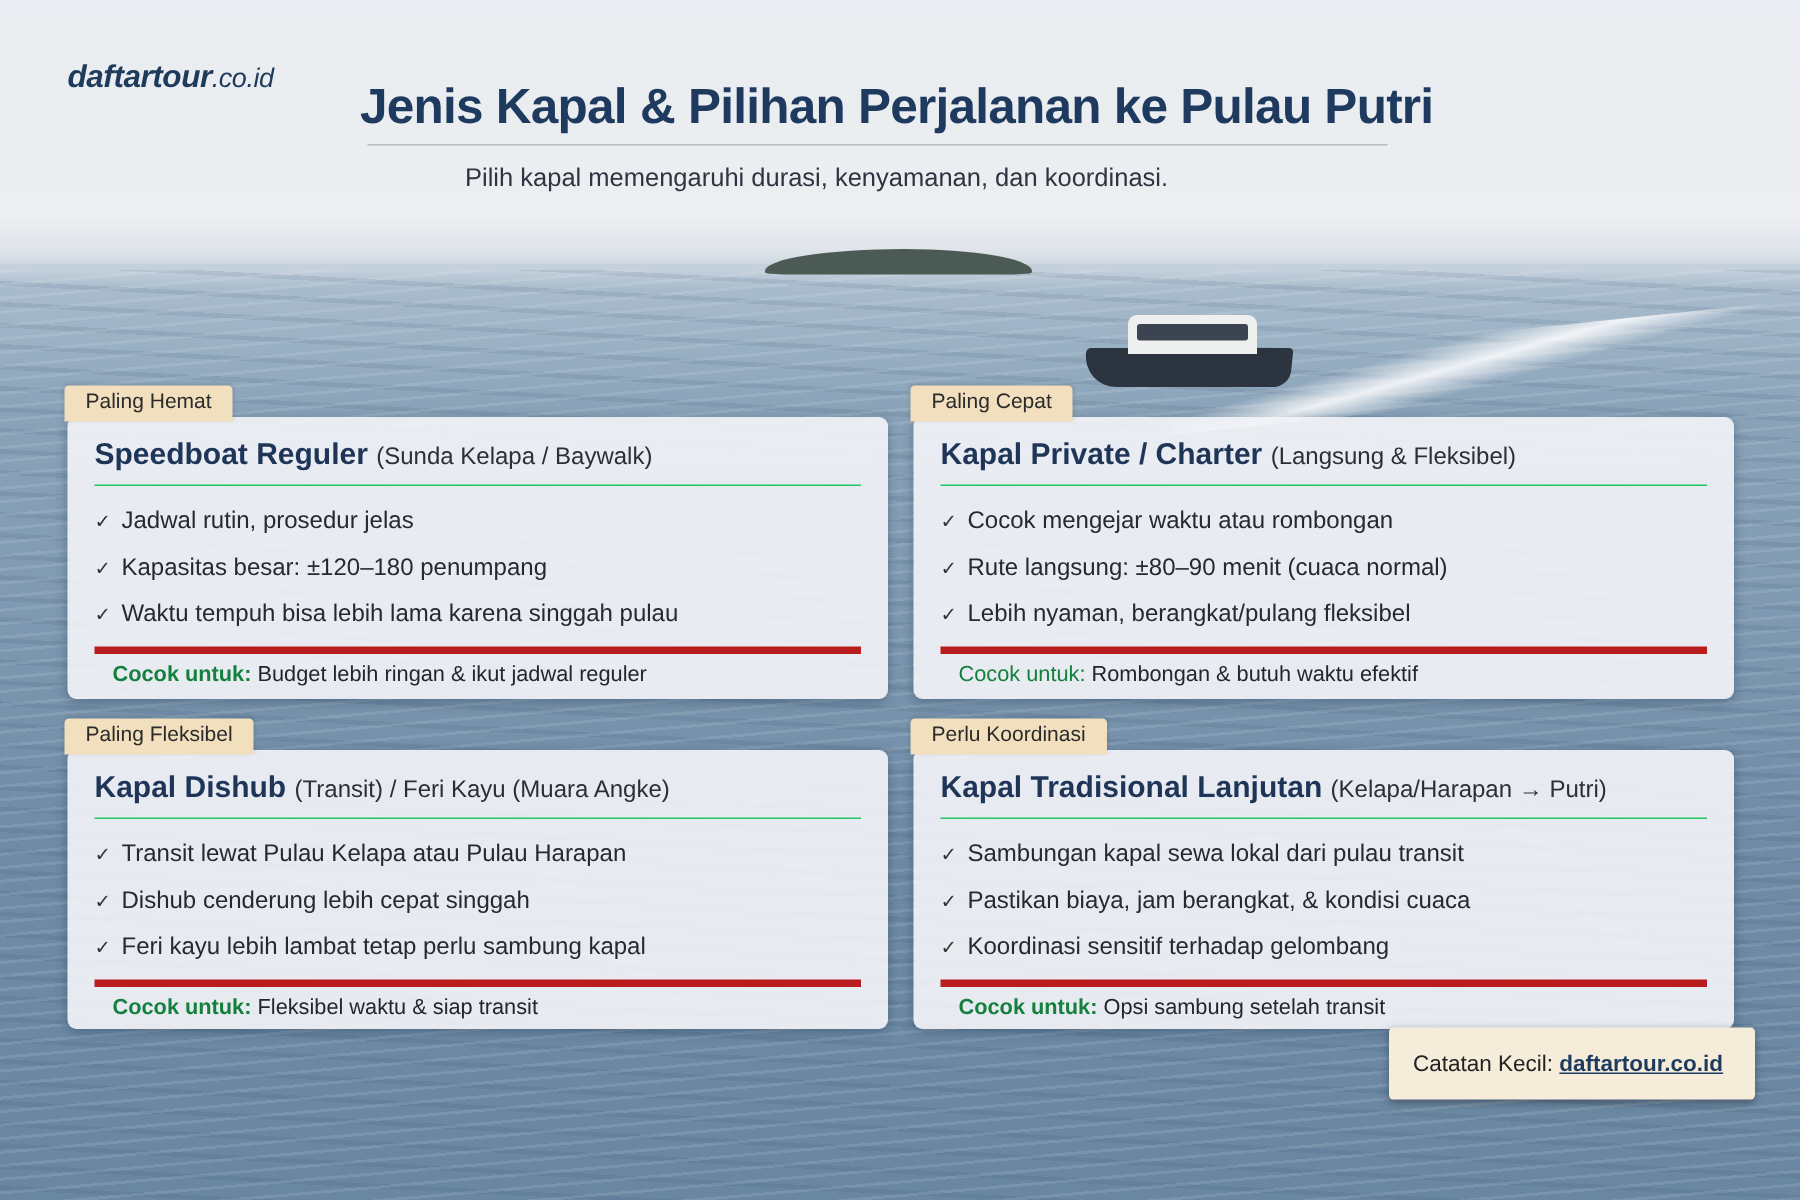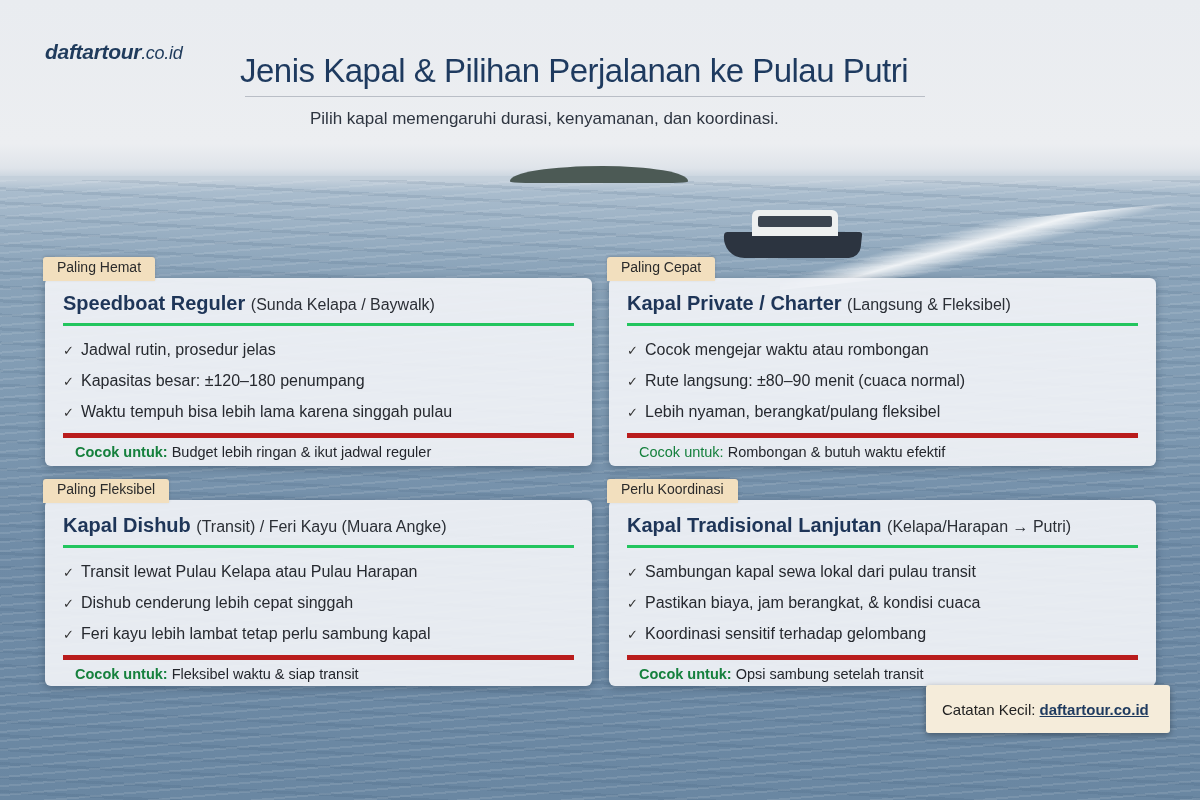--- a/index.html
+++ b/index.html
@@ -23,37 +23,37 @@
   }
   .boat-hull{position:absolute;left:723px;top:232px;width:138px;height:26px;background:#2c3440;border-radius:4px 4px 14px 30px;transform:skewX(-6deg)}
   .boat-cabin{position:absolute;left:752px;top:210px;width:86px;height:26px;background:#eef0f0;border-radius:6px 6px 0 0}
   .boat-window{position:absolute;left:758px;top:216px;width:74px;height:11px;background:#3b4450;border-radius:2px}
   .wake{position:absolute;left:780px;top:222px;width:420px;height:46px;
     background:linear-gradient(170deg,rgba(255,255,255,0) 30%,rgba(255,255,255,0.85) 45%,rgba(255,255,255,0) 60%);
     transform:skewY(-6deg);}
 
   .logo{position:absolute;left:45px;top:40px;font-size:21px;color:#1f3b5c;font-style:italic;font-weight:bold;letter-spacing:-0.3px}
   .logo .tld{font-weight:normal;font-size:18px}
-  .title{position:absolute;left:240px;top:52px;font-size:33px;font-weight:normal;color:#1e3a5f;letter-spacing:-0.5px}
+  .title{position:absolute;left:240px;top:52px;font-size:33px;font-weight:bold;color:#1e3a5f;letter-spacing:-0.5px}
   .title-rule{position:absolute;left:245px;top:96px;width:680px;height:1px;background:#b9bec6}
   .subtitle{position:absolute;left:310px;top:109px;font-size:17px;color:#2e3540}
 
   .card{
     position:absolute;width:547px;
     background:rgba(240,242,246,0.93);
     border-radius:6px;
     box-shadow:0 2px 8px rgba(20,40,60,0.35);
     padding:14px 18px 0 18px;
   }
   .tag{
     position:absolute;top:-21px;left:-2px;height:24px;padding:2px 14px 0 14px;
     background:#f2dfbe;color:#2b2b2b;font-size:14px;border-radius:3px 3px 0 0;
     box-shadow:0 -1px 3px rgba(0,0,0,0.15);
   }
-  .card-title{font-size:20px;color:#1e3558;white-space:nowrap;padding-bottom:8px;border-bottom:3px solid #22c55e}
+  .card-title{font-size:20px;color:#1e3558;white-space:nowrap;padding-bottom:8px;border-bottom:1px solid #22c55e}
   .card-title b{font-weight:bold}
   .card-title .sub{font-size:16px;color:#2b2f36;font-weight:normal}
   .bullets{list-style:none;padding:8px 0 6px 0;border-bottom:5px solid #b91c1c}
   .bullets li{font-size:16px;color:#26292f;height:31px;line-height:31px;white-space:nowrap}
   .bullets li .chk{display:inline-block;width:18px;color:#333;font-size:13px}
   .fit{font-size:14.5px;color:#23262c;padding:6px 12px 0 12px;height:33px;white-space:nowrap}
   .fit .lbl{font-weight:bold;color:#15803d}
 
   .note{
     position:absolute;left:926px;top:685px;width:244px;height:48px;

